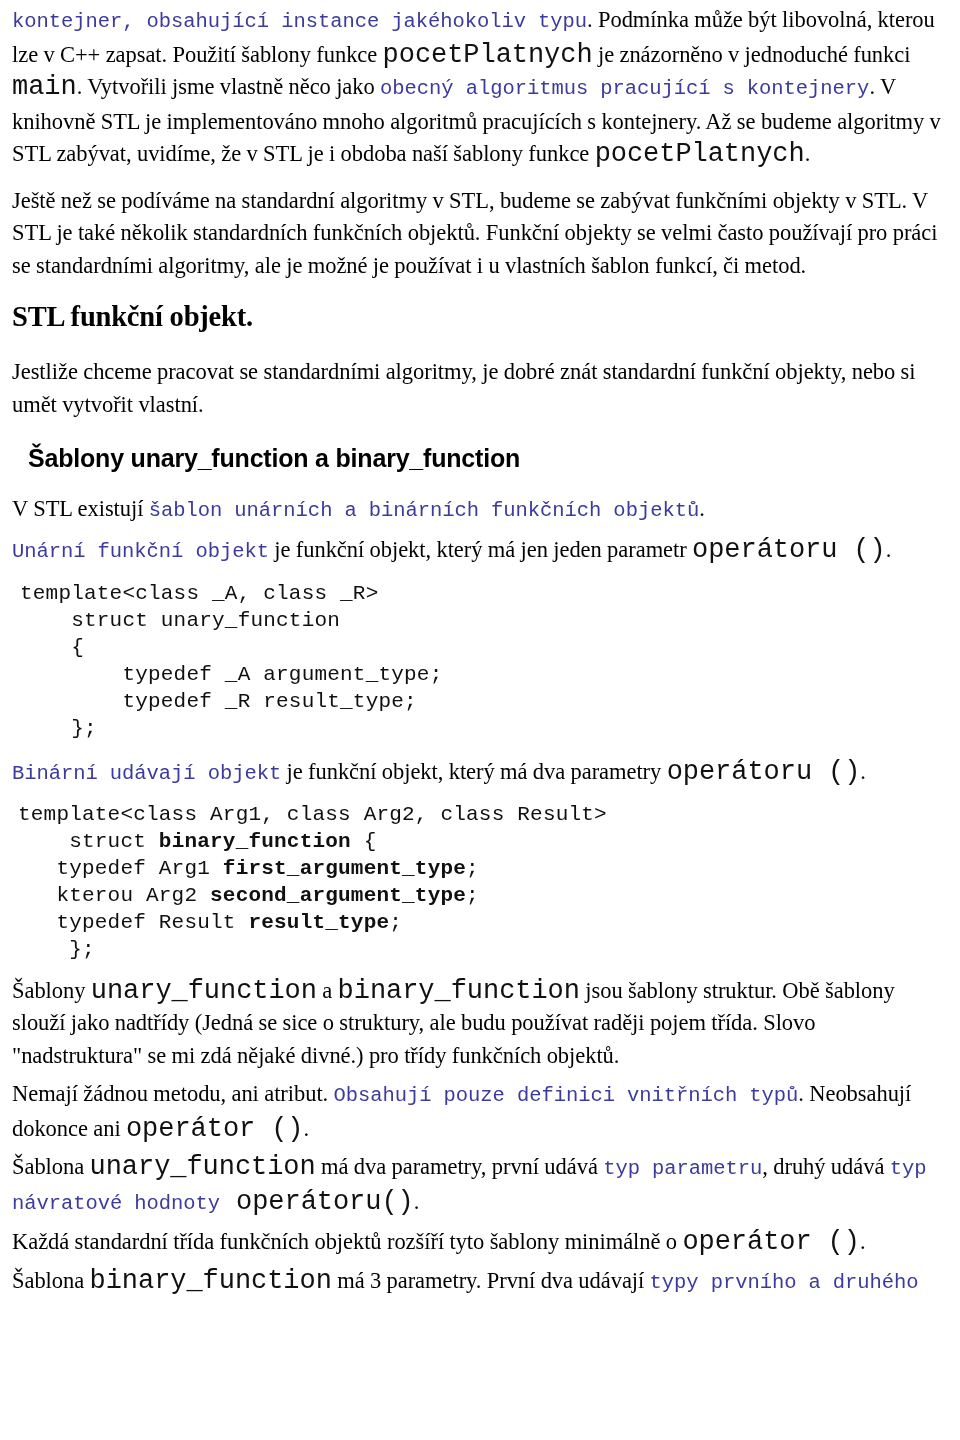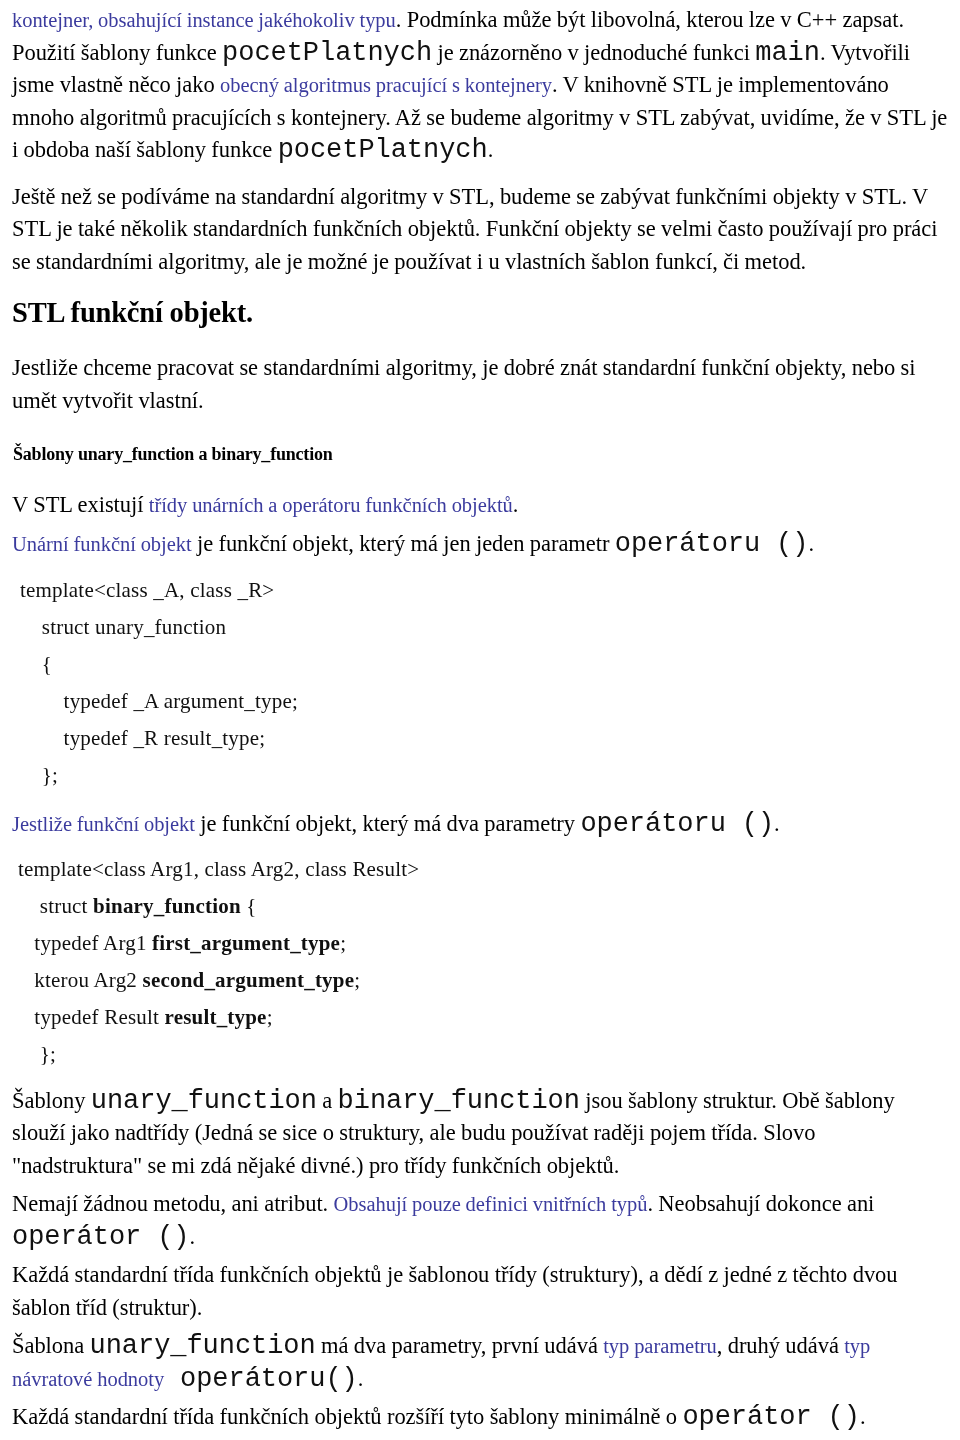--- a/index.html
+++ b/index.html
@@ -28,49 +28,49 @@
     line-height: 32.5px;
     margin: 0 0 14px 0;
     text-align: left;
     letter-spacing: -0.05px;
     word-spacing: -0.2px;
   }
   p.tight {
     margin-bottom: 6px;
   }
   .code-blue {
-    font-family: Liberation Serif, serif;
+    font-family: Liberation Mono, monospace;
     font-size: 20.5px;
     color: #3b3b9e;
   }
   .code-black {
     font-family: "Liberation Mono", "DejaVu Sans Mono", monospace;
     font-size: 27px;
     color: #111111;
   }
   h1.h-major {
     font-family: "Liberation Serif", "DejaVu Serif", serif;
     font-weight: bold;
     font-size: 28.5px;
     line-height: 34px;
     margin: 18px 0 22px 0;
     letter-spacing: -0.2px;
   }
   h2.h-minor {
-    font-family: Liberation Serif, serif;
+    font-family: Liberation Sans, sans-serif;
     font-weight: bold;
-    font-size: 18px;
+    font-size: 25px;
     line-height: 30px;
-    margin: 22px 0 20px 1px;
+    margin: 22px 0 20px 16px;
     letter-spacing: -0.2px;
   }
   pre.code-block {
-    font-family: Liberation Serif, serif;
+    font-family: Liberation Mono, monospace;
     font-size: 21px;
-    line-height: 37px;
+    line-height: 27px;
     color: #101010;
     margin: 10px 0 12px 0;
     white-space: pre;
     letter-spacing: 0.2px;
   }
   pre.code-block.block-a {
     margin: 12px 0 14px 8px;
   }
   pre.code-block.block-b {
     margin: 10px 0 12px 6px;
@@ -90,54 +90,53 @@
 
   <p class="body-par">Ještě než se podíváme na standardní algoritmy v STL, budeme se zabývat funkčními objekty v STL. V STL je také několik standardních funkčních objektů. Funkční objekty se velmi často používají pro práci se standardními algoritmy, ale je možné je používat i u vlastních šablon funkcí, či metod.</p>
 
   <h1 class="h-major">STL funkční objekt.</h1>
 
   <p class="body-par">Jestliže chceme pracovat se standardními algoritmy, je dobré znát standardní funkční objekty, nebo si umět vytvořit vlastní.</p>
 
   <h2 class="h-minor">Šablony unary_function a binary_function</h2>
 
   <p class="body-par tight">
-    <span>V STL existují </span><span class="code-blue">třídy unárních a operátoru funkčních objektů</span><span>.</span>
+    <span>V STL existují </span><span class="code-blue">šablon unárních a binárních funkčních objektů</span><span>.</span>
   </p>
 
   <p class="body-par tight">
     <span class="code-blue">Unární funkční objekt</span><span> je funkční objekt, který má jen jeden parametr </span><span class="code-black">operátoru ()</span><span>.</span>
   </p>
 
   <pre class="code-block block-a"><span>template&lt;class _A, class _R&gt;</span>
 <span>    struct unary_function</span>
 <span>    {</span>
 <span>        typedef _A argument_type;</span>
 <span>        typedef _R result_type;</span>
 <span>    };</span></pre>
 
   <p class="body-par tight">
-    <span class="code-blue">Jestliže funkční objekt</span><span> je funkční objekt, který má dva parametry </span><span class="code-black">operátoru ()</span><span>.</span>
+    <span class="code-blue">Binární udávají objekt</span><span> je funkční objekt, který má dva parametry </span><span class="code-black">operátoru ()</span><span>.</span>
   </p>
 
   <pre class="code-block block-b"><span>template&lt;class Arg1, class Arg2, class Result&gt;</span>
 <span>    struct </span><b>binary_function</b><span> {</span>
 <span>   typedef Arg1 </span><b>first_argument_type</b><span>;</span>
 <span>   kterou Arg2 </span><b>second_argument_type</b><span>;</span>
 <span>   typedef Result </span><b>result_type</b><span>;</span>
 <span>    };</span></pre>
 
   <p class="body-par tight">
     <span>Šablony </span><span class="code-black">unary_function</span><span> a </span><span class="code-black">binary_function</span><span> jsou šablony struktur. Obě šablony slouží jako nadtřídy (Jedná se sice o struktury, ale budu používat raději pojem třída. Slovo "nadstruktura" se mi zdá nějaké divné.) pro třídy funkčních objektů.</span>
   </p>
 
   <p class="body-par tight">
     <span>Nemají žádnou metodu, ani atribut. </span><span class="code-blue">Obsahují pouze definici vnitřních typů</span><span>. Neobsahují dokonce ani </span><span class="code-black">operátor ()</span><span>.</span>
   </p>
 
-  <p class="body-par tight">Každá standardní třída funkčních objektů je šablonou třídy (struktury), a dědí z jedné z těchto dvou šablon tříd (struktur).</p>
 
   <p class="body-par tight">
     <span>Šablona </span><span class="code-black">unary_function</span><span> má dva parametry, první udává </span><span class="code-blue">typ parametru</span><span>, druhý udává </span><span class="code-blue">typ návratové hodnoty</span><span class="code-black"> operátoru()</span><span>.</span>
   </p>
 
   <p class="body-par tight">
     <span>Každá standardní třída funkčních objektů rozšíří tyto šablony minimálně o </span><span class="code-black">operátor ()</span><span>.</span>
   </p>
 
   <p class="body-par tight">

